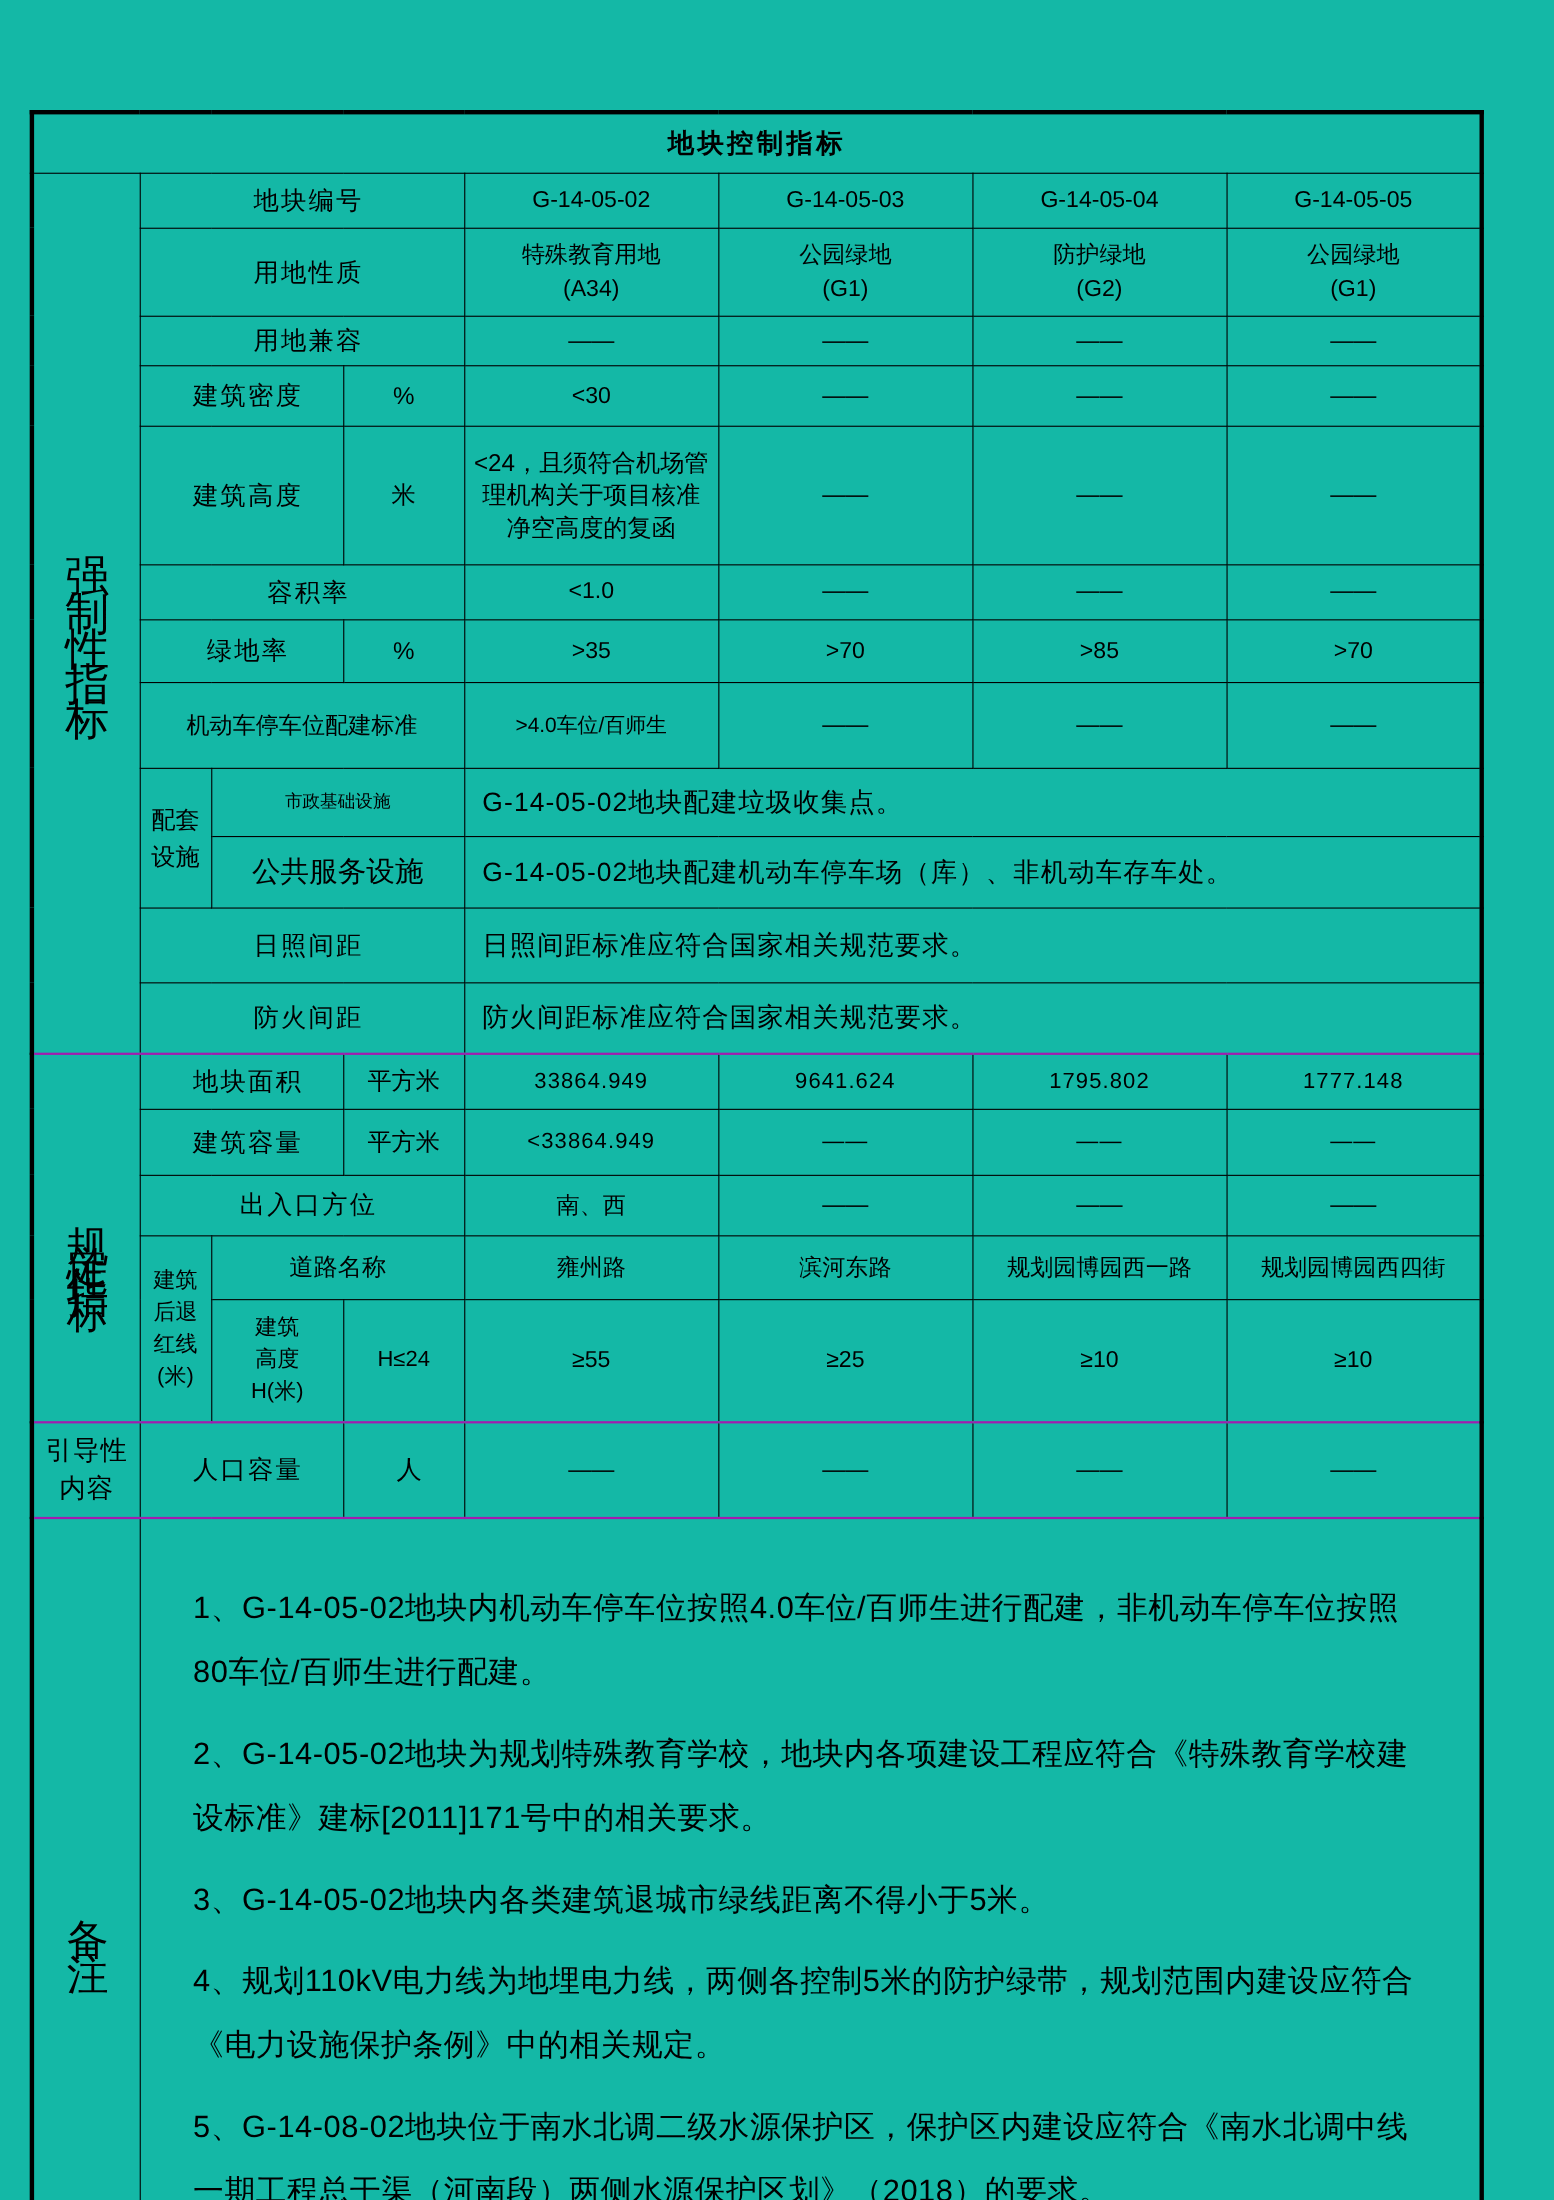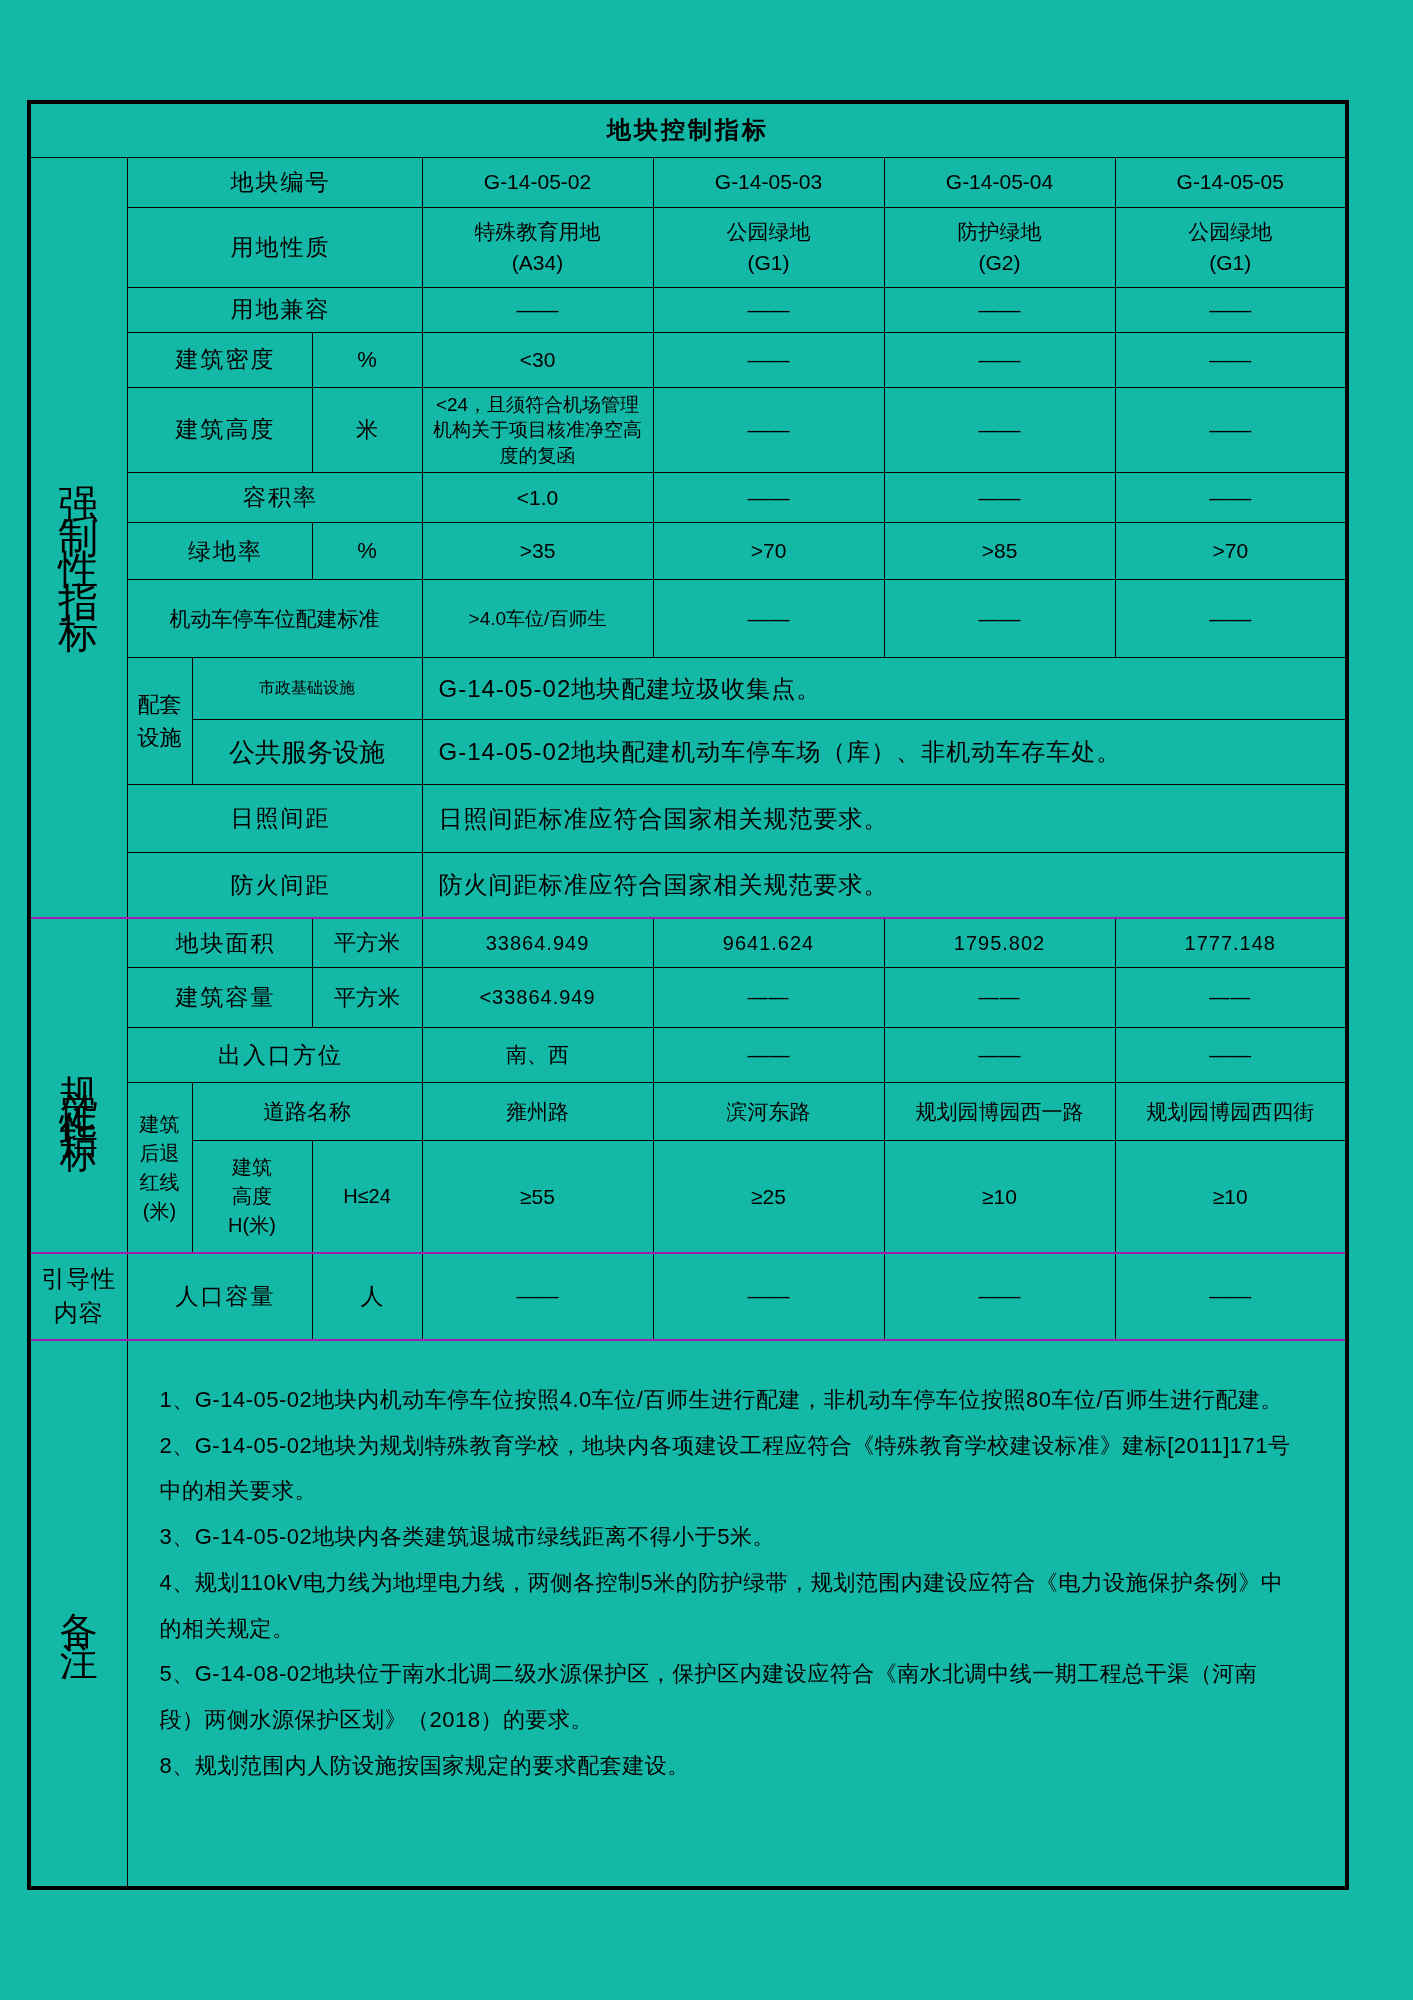--- a/index.html
+++ b/index.html
@@ -41,39 +41,39 @@
   tr.r-notes{height:548px}
 
   .title-cell{font-size:24px;letter-spacing:3px;font-weight:bold;}
   .lbl{font-size:23px;letter-spacing:2px;padding-left:12px;}
   .lbl-sm{font-size:21px;letter-spacing:0;}
   .unit{font-size:22px;}
   .val{font-size:21px;}
   .num{font-size:20px;letter-spacing:1px;}
   .pre{white-space:pre-line;line-height:1.5;}
   .left-val{text-align:left;padding-left:16px;font-size:24px;letter-spacing:1px;}
-  .small-val{font-size:19px;line-height:1.35;padding:4px 8px;letter-spacing:0;}
+  .small-val{font-size:22px;line-height:1.35;padding:18px 8px;letter-spacing:0;}
   .vert{
     writing-mode:vertical-lr;text-orientation:upright;
     display:inline-block;font-size:40px;letter-spacing:32px;line-height:1;
   }
   .vert-mid{
     writing-mode:vertical-lr;text-orientation:upright;
     display:inline-block;font-size:38px;letter-spacing:15px;line-height:1;
   }
   .vert-sm{
     writing-mode:vertical-lr;text-orientation:upright;
     display:inline-block;font-size:38px;letter-spacing:28px;line-height:1;
   }
   .guide-lbl{font-size:24px;line-height:1.45;white-space:pre-line;letter-spacing:1px;}
   .narrow-lbl{font-size:20px;line-height:1.45;white-space:pre-line;letter-spacing:0;}
   .cond{font-size:20px;}
   .thick-top{border-top:2px solid #a21caf;}
   .notes-cell{vertical-align:top;text-align:left;padding:36px 44px 0 32px;}
-  .note{font-size:22px;line-height:2.08;margin:0;letter-spacing:0.5px;}
+  .note{font-size:28px;line-height:2.08;margin:16px;letter-spacing:0.5px;}
 </style>
 </head>
 <body>
 
 <div class="page">
   <table class="spec">
     <colgroup>
       <col style="width:98px">
         <col style="width:65px">
         <col style="width:120px">

